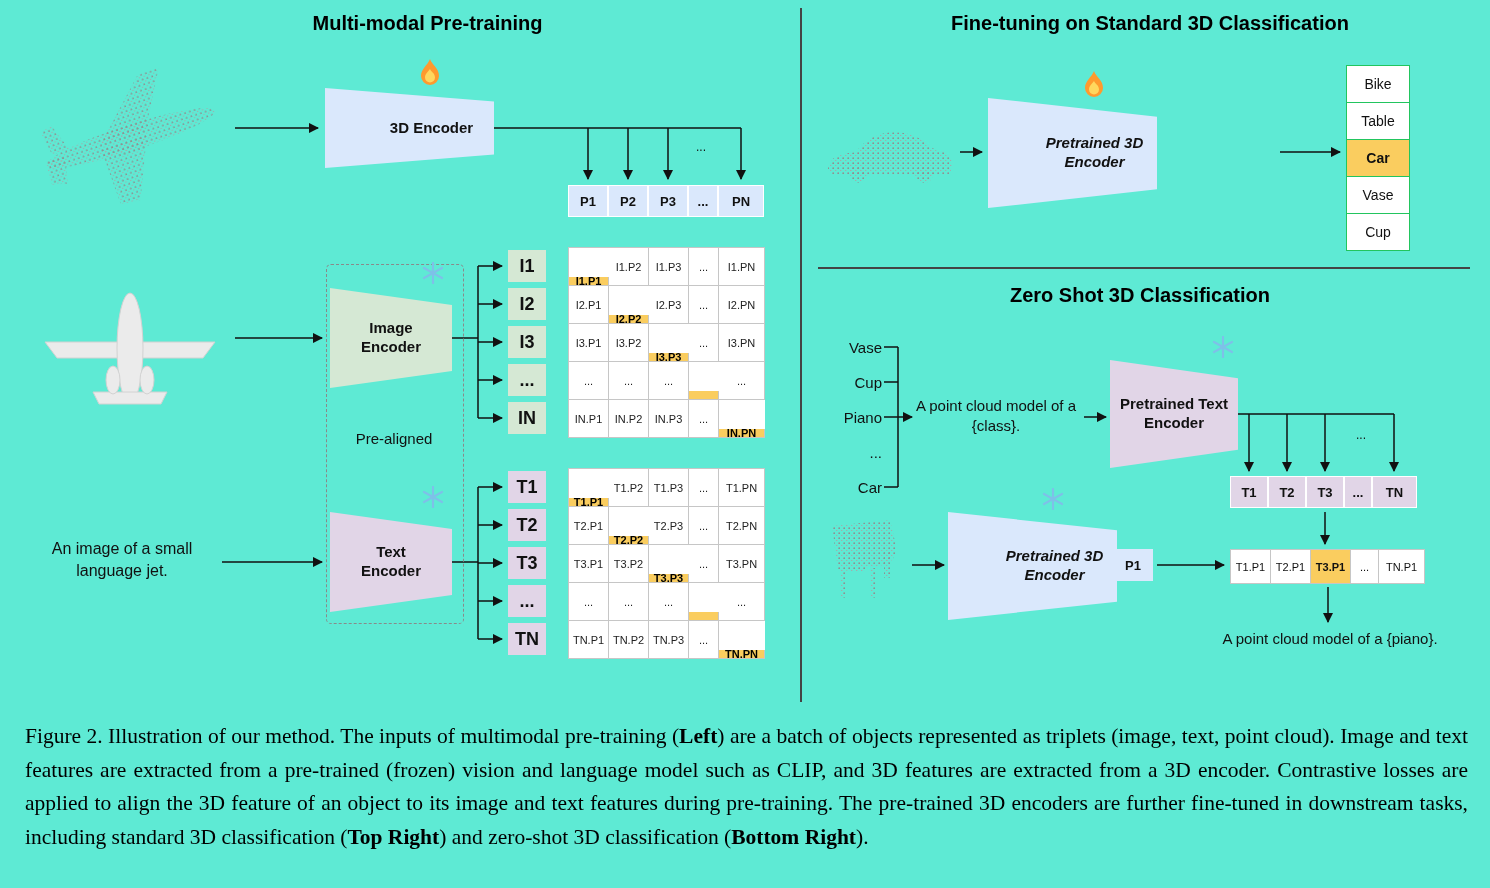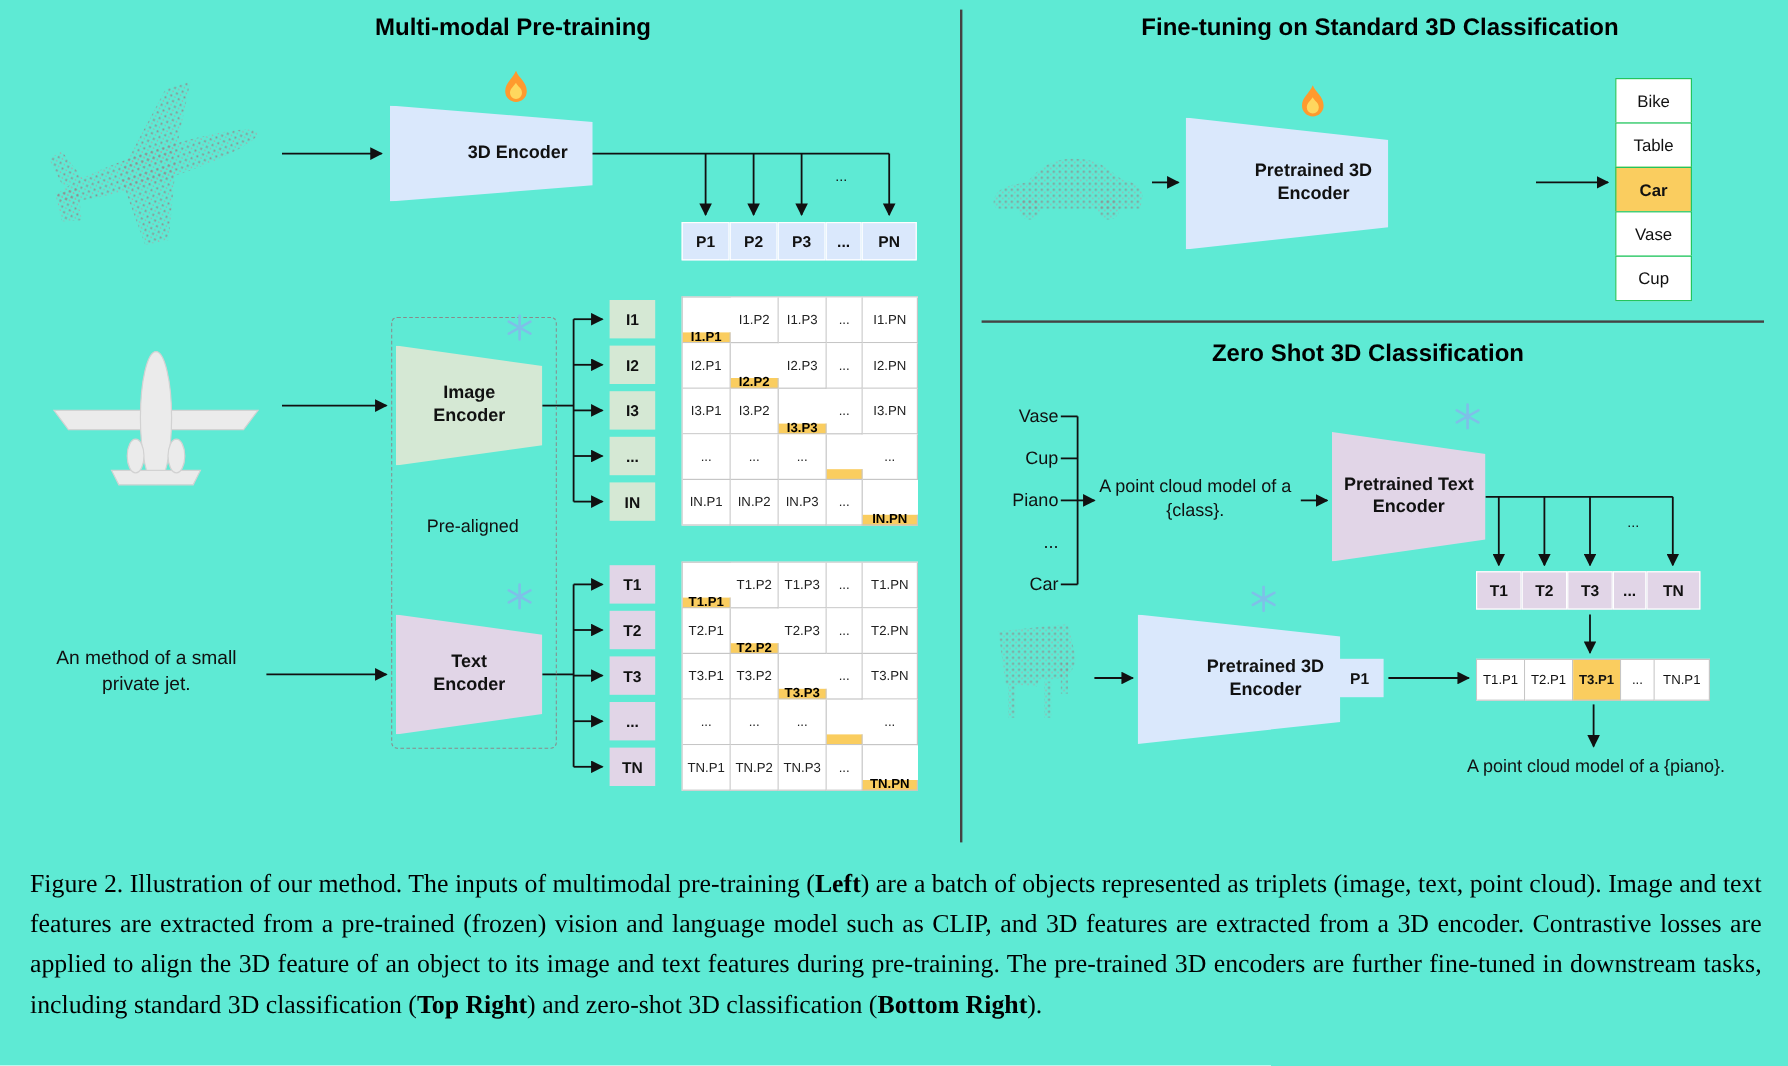--- a/index.html
+++ b/index.html
@@ -8,41 +8,41 @@
   .abs{position:absolute;}
   .title{position:absolute;font-weight:700;font-size:20px;text-align:center;color:#000;}
   
   .enc{position:absolute;display:flex;align-items:center;justify-content:center;text-align:center;
        font-weight:700;font-size:15px;line-height:1.25;
        clip-path:polygon(0% 0%,100% 17%,100% 83%,0% 100%);}
   .enc.blue{background:var(--blue);padding-left:44px;}
   .enc.green{background:var(--green);align-items:center;}
   .enc.purple{background:var(--purple);}
   .lblw70{display:block;width:74px;}
-  .lblw108{display:block;width:110px;}
+  .lblw108{display:block;width:110px;font-style:italic;}
   .lblw112{display:block;width:116px;}
   
   .dashedbox{position:absolute;border:1.6px dashed #8a8a8a;border-radius:5px;background:transparent;}
   
   .grid5{position:absolute;display:grid;grid-template-columns:40px 40px 40px 30px 46px;grid-auto-rows:32px;}
   .pcell{background:var(--blue);border:1px solid #fff;display:flex;align-items:center;justify-content:center;
          font-weight:700;font-size:13px;}
   .tgrid{position:absolute;display:grid;grid-template-columns:38px 38px 38px 28px 45px;grid-auto-rows:32px;}
   .tcell{background:var(--purple);border:1px solid #fff;display:flex;align-items:center;justify-content:center;
          font-weight:700;font-size:13px;}
   
   .matrix{position:absolute;display:grid;grid-template-columns:40px 40px 40px 30px 46px;grid-auto-rows:38px;
           border-top:1px solid #c6c6c6;border-left:1px solid #c6c6c6;background:#fff;}
   .mcell{border-right:1px solid #c6c6c6;border-bottom:1px solid #c6c6c6;display:flex;align-items:center;
          justify-content:center;font-size:11px;color:#222;background:#fff;}
   .mcell.hl{background:var(--hl);font-weight:700;color:#000;margin-top:29px;}
   
   .vcol{position:absolute;display:flex;flex-direction:column;gap:6px;}
   .glabel,.plabel{width:38px;height:32px;display:flex;align-items:center;justify-content:center;
-                  font-weight:700;font-size:13px;}
+                  font-weight:700;font-size:18px;}
   .glabel{background:var(--green);}
   .plabel{background:var(--purple);}
   
   .clslist{position:absolute;display:flex;flex-direction:column;}
   .clscell{width:62px;height:36px;background:#fff;border:1px solid #22c55e;margin-top:-1px;
            display:flex;align-items:center;justify-content:center;font-size:14px;}
   .clscell.hl{background:var(--hl);font-weight:700;}
   
   .words{position:absolute;display:flex;flex-direction:column;align-items:flex-end;gap:13px;}
   .word{height:22px;display:flex;align-items:center;font-size:15px;}
@@ -191,21 +191,21 @@
 
   <div class="enc purple" style="left:330px;top:512px;width:122px;height:100px;">
     <span class="lblw70">Text Encoder</span>
   </div>
   <svg class="abs" style="left:422px;top:486px;" width="22" height="22" viewBox="0 0 22 22">
     <g stroke="#7EC0E8" stroke-width="2.2" stroke-linecap="round">
         <path d="M11,1 V21 M2,6 L20,16 M20,6 L2,16"></path>
       </g>
   </svg>
 
-  <div class="freetext" style="left:26px;top:538px;width:192px;font-size:16px;line-height:1.35;">An method of a small private jet.</div>
+  <div class="freetext" style="left:26px;top:538px;width:192px;font-size:16px;line-height:1.35;">An image of a small language jet.</div>
 
   <div class="vcol" style="left:508px;top:250px;">
       <div class="glabel">I1</div>
       <div class="glabel">I2</div>
       <div class="glabel">I3</div>
       <div class="glabel">...</div>
       <div class="glabel">IN</div>
     </div>
   <div class="matrix" style="left:568px;top:247px;">
       <div class="mcell hl">I1.P1</div>

